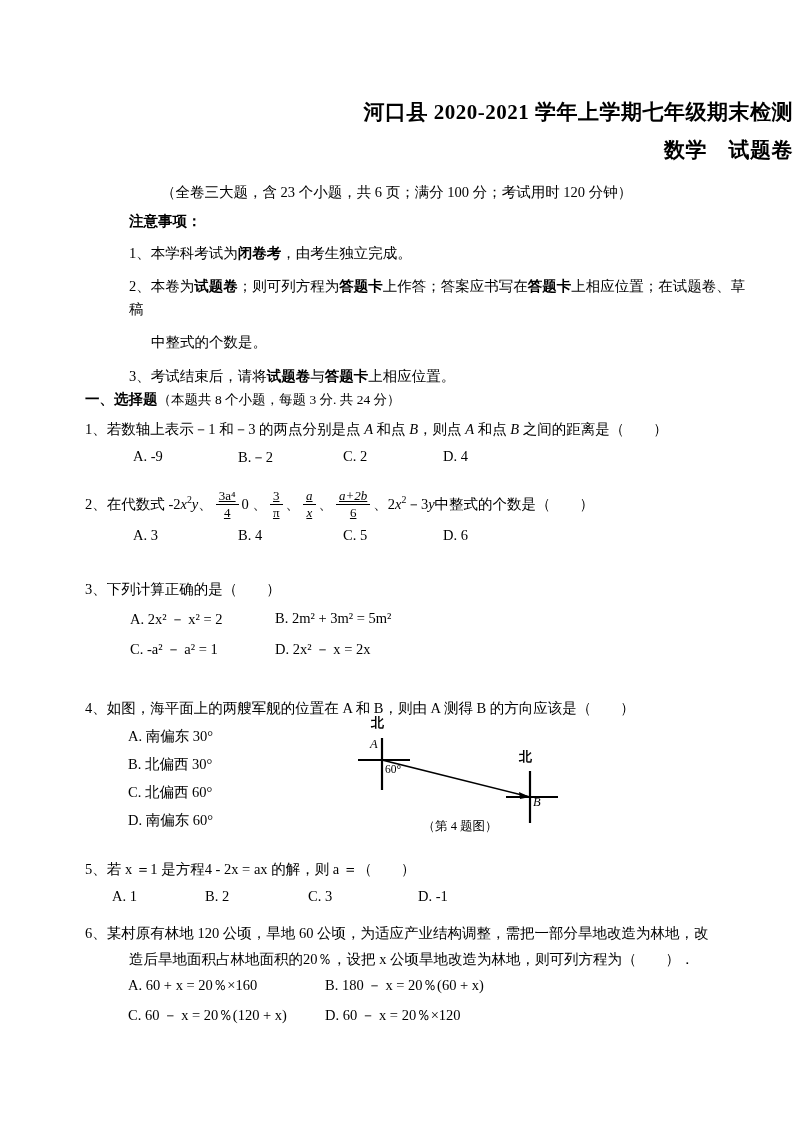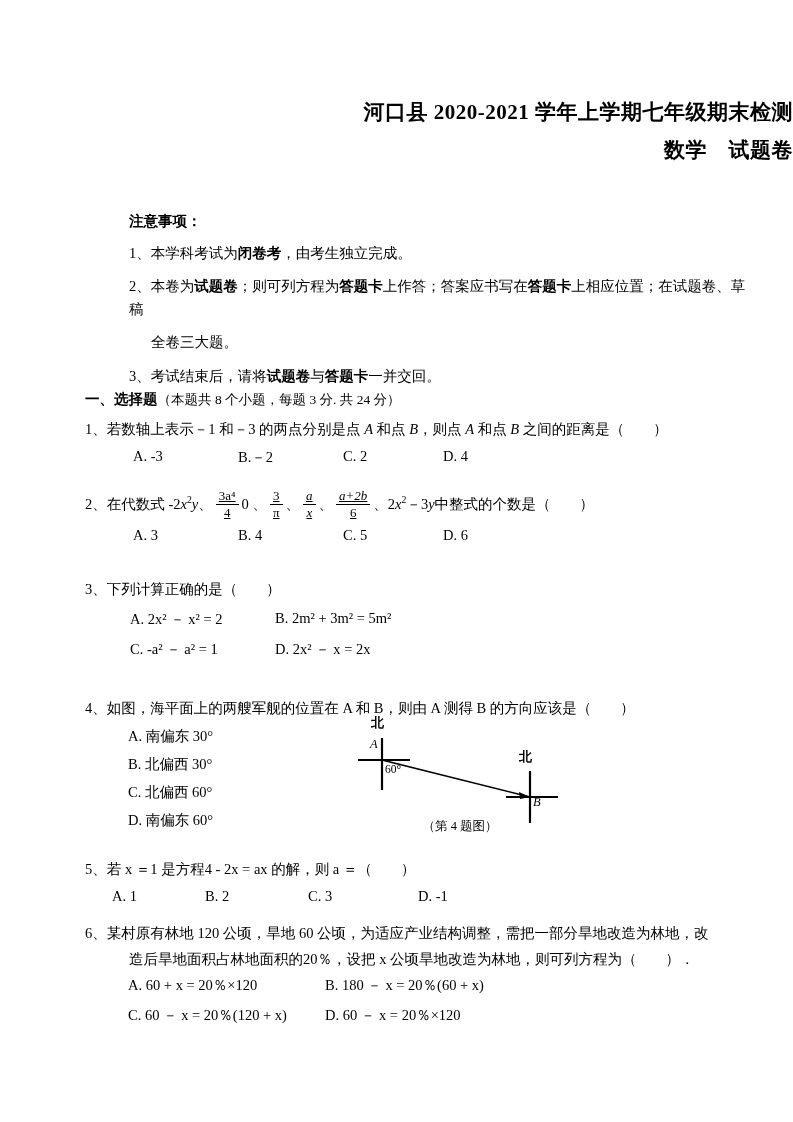--- a/index.html
+++ b/index.html
@@ -56,47 +56,48 @@
   .fig-cap{position:absolute;left:330px;top:818px;width:260px;
            text-align:center;font-size:12.5px;}
 </style>
 </head>
 <body>
 
 <div class="page">
 
   <div class="doc-title l1">河口县 2020-2021 学年上学期七年级期末检测</div>
   <div class="doc-title l2">数学　试题卷</div>
+  <div class="doc-subtitle">（全卷三大题，含 23 个小题，共 6 页；满分 100 分；考试用时 120 分钟）</div>
 
   <div class="notes">
     <div class="notes-title">注意事项：</div>
 
     <div class="note-row">
       <span>1、</span><span>本学科考试为</span><b>闭卷考</b><span>，由考生独立完成。</span>
     </div>
 
     <div class="note-row">
       <span>2、</span><span>本卷为</span><b>试题卷</b><span>；则可列方程为</span><b>答题卡</b><span>上作答；答案应书写在</span><b>答题卡</b><span>上相应位置；在试题卷、草稿</span>
     </div>
-    <div class="note-cont">全卷三大题。</div>
+    <div class="note-cont">中整式的个数是。</div>
 
     <div class="note-row">
-      <span>3、</span><span>考试结束后，请将</span><b>试题卷</b><span>与</span><b>答题卡</b><span>一并交回。</span>
+      <span>3、</span><span>考试结束后，请将</span><b>试题卷</b><span>与</span><b>答题卡</b><span>上相应位置。</span>
     </div>
   </div>
 
   <div class="sec-head">
     <span class="sec-name">一、选择题</span><span class="sec-meta">（本题共 8 个小题，每题 3 分. 共 24 分）</span>
   </div>
 
   <div class="q" style="top:418px;">
     <span class="q-stem"><span>1、</span><span>若数轴上表示－1 和－3 的两点分别是点 </span><span class="mi">A</span><span> 和点 </span><span class="mi">B</span><span>，则点 </span><span class="mi">A</span><span> 和点 </span><span class="mi">B</span><span> 之间的距离是（　　）</span></span>
   </div>
   <div class="opts" style="left:0;top:448px;width:793px;">
-    <span class="opt" style="left:133px;">A.  -3</span>
+    <span class="opt" style="left:133px;">A.  -9</span>
     <span class="opt" style="left:238px;">B.－2</span>
     <span class="opt" style="left:343px;">C. 2</span>
     <span class="opt" style="left:443px;">D. 4</span>
   </div>
 
   <div class="q" style="top:490px;">
     <span>2、</span><span>在代数式 </span><span class="mn">-2<span class="mi">x</span><sup>2</sup><span class="mi">y</span></span><span>、</span><span class="frac"><span class="num">3a⁴</span><span class="den">4</span></span><span>0 、</span><span class="frac"><span class="num">3</span><span class="den">π</span></span><span>、</span><span class="frac"><span class="num mi">a</span><span class="den mi">x</span></span><span>、</span><span class="frac"><span class="num mi">a+2b</span><span class="den">6</span></span><span>、</span><span class="mn">2<span class="mi">x</span><sup>2</sup>－3<span class="mi">y</span></span><span>中整式的个数是（　　）</span>
   </div>
   <div class="opts" style="left:0;top:527px;width:793px;">
     <span class="opt" style="left:133px;">A. 3</span>
@@ -161,21 +162,21 @@
     <span class="opt" style="left:205px;">B.  2</span>
     <span class="opt" style="left:308px;">C.  3</span>
     <span class="opt" style="left:418px;">D.  -1</span>
   </div>
 
   <div class="q" style="top:922px;">
     <span>6、</span><span>某村原有林地 120 公顷，旱地 60 公顷，为适应产业结构调整，需把一部分旱地改造为林地，改</span>
   </div>
   <div class="q q-cont" style="top:948px;left:107px;">造后旱地面积占林地面积的20％，设把 x 公顷旱地改造为林地，则可列方程为（　　）．</div>
   <div class="opts" style="left:0;top:976px;width:793px;">
-    <span class="opt" style="left:128px;">A.  60 + x = 20％×120</span>
+    <span class="opt" style="left:128px;">A.  60 + x = 20％×160</span>
     <span class="opt" style="left:325px;">B.  180 － x = 20％(60 + x)</span>
   </div>
   <div class="opts" style="left:0;top:1006px;width:793px;">
     <span class="opt" style="left:128px;">C.  60 － x = 20％(120 + x)</span>
     <span class="opt" style="left:325px;">D.  60 － x = 20％×120</span>
   </div>
 
 </div>
 
 </body></html>

